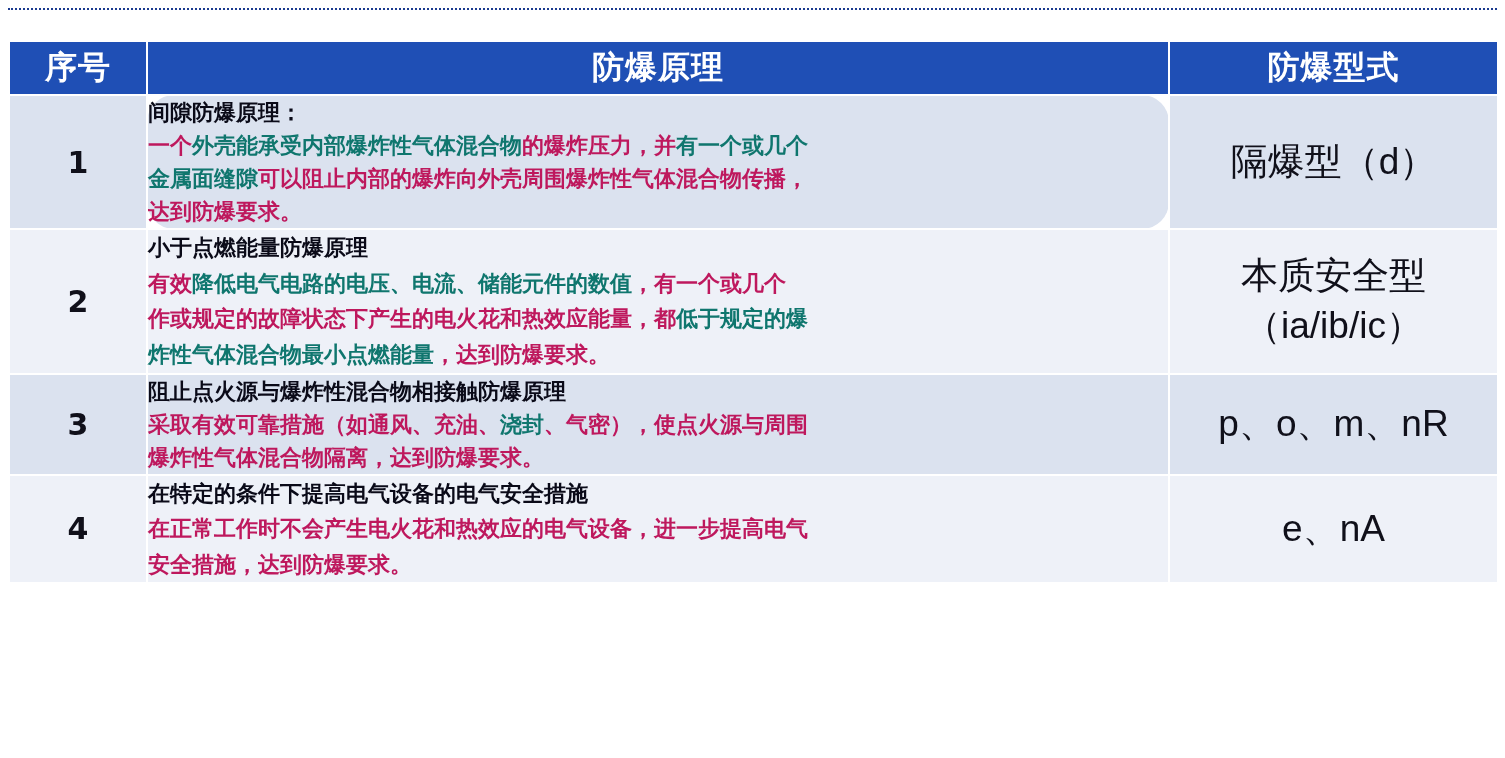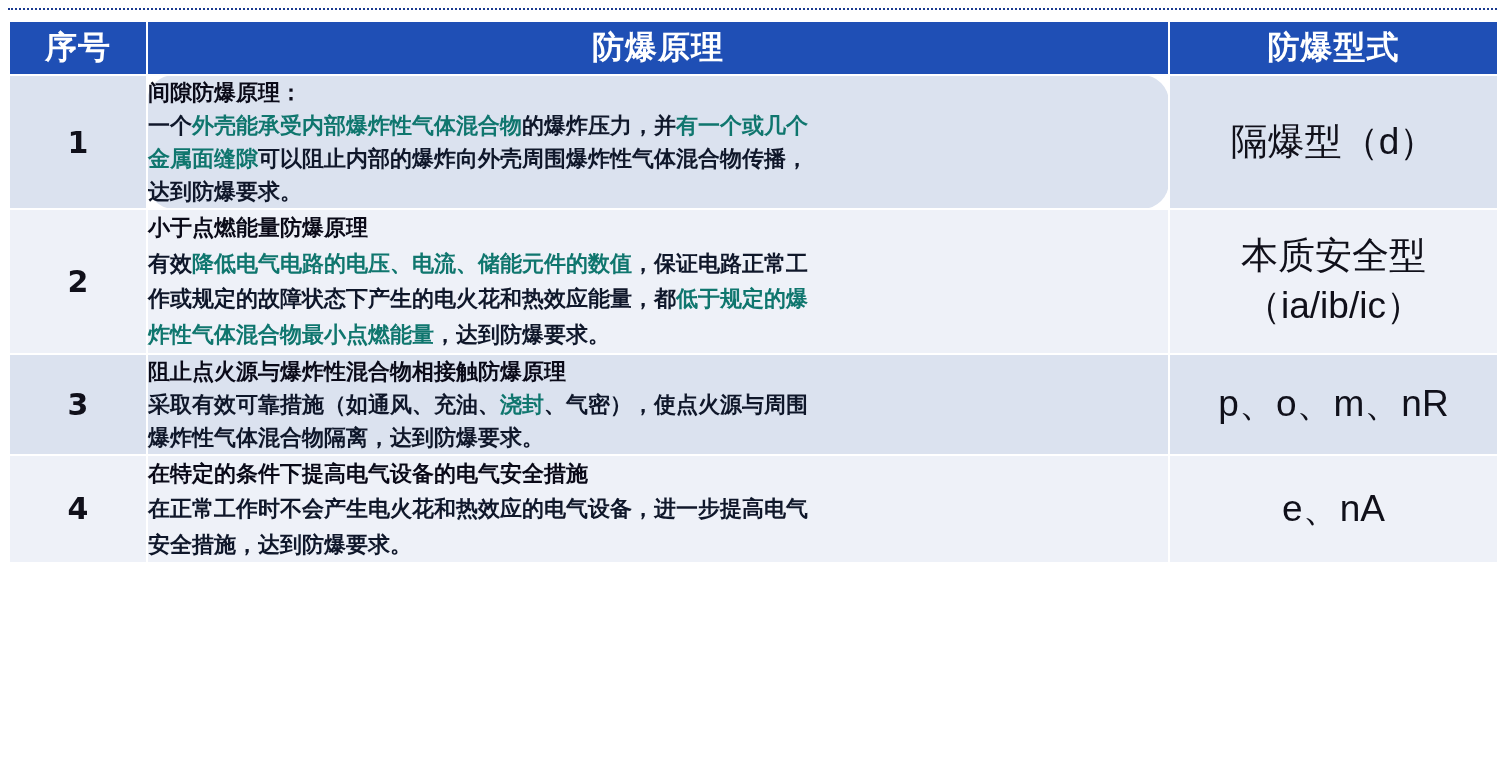--- a/index.html
+++ b/index.html
@@ -22,21 +22,21 @@
   .top-rule {
     position: absolute;
     top: 8px;
     left: 8px;
     right: 8px;
     height: 0;
     border-top: 2px dotted #1a3a8f;
   }
   table.principle-table {
     position: absolute;
-    top: 20px;
+    top: 40px;
     left: 8px;
     width: 1489px;
     border-collapse: collapse;
     table-layout: fixed;
   }
   table.principle-table td, table.principle-table th {
     border: 2px solid #ffffff;
     vertical-align: middle;
     padding: 0;
   }
@@ -73,21 +73,21 @@
   td.cell-desc {
     padding: 9px 14px 11px 16px;
     font-size: 22px;
     font-weight: bold;
     line-height: 1.52;
     color: #0a0a18;
     text-align: left;
   }
   .desc-line { display: block; }
   .t-black { color: #0a0a18; }
-  .t-blue  { color: #0f172a; }
+  .t-blue  { color: #be185d; }
   .t-red   { color: #0f766e; }
 
   .row1 .cell-desc { line-height: 1.5; border-radius: 27px; }
   .row2 .cell-desc { line-height: 1.62; }
   .row3 .cell-desc { line-height: 1.5; }
   .row4 .cell-desc { line-height: 1.62; }
 </style>
 </head>
 <body>
 
@@ -116,21 +116,21 @@
             <span class="desc-line"><span class="t-blue">一个</span><span class="t-red">外壳能承受内部爆炸性气体混合物</span><span class="t-blue">的爆炸压力，并</span><span class="t-red">有一个或几个</span></span>
             <span class="desc-line"><span class="t-red">金属面缝隙</span><span class="t-blue">可以阻止内部的爆炸向外壳周围爆炸性气体混合物传播，</span></span>
             <span class="desc-line"><span class="t-blue">达到防爆要求。</span></span>
           </td>
         <td class="cell-type">隔爆型（d）</td>
       </tr>
       <tr class="row-even row2">
         <td class="cell-no">2</td>
         <td class="cell-desc">
             <span class="desc-line"><span class="t-black">小于点燃能量防爆原理</span></span>
-            <span class="desc-line"><span class="t-blue">有效</span><span class="t-red">降低电气电路的电压、电流、储能元件的数值</span><span class="t-blue">，保证电路正常工</span></span>
+            <span class="desc-line"><span class="t-blue">有效</span><span class="t-red">降低电气电路的电压、电流、储能元件的数值</span><span class="t-blue">，有一个或几个</span></span>
             <span class="desc-line"><span class="t-blue">作或规定的故障状态下产生的电火花和热效应能量，都</span><span class="t-red">低于规定的爆</span></span>
             <span class="desc-line"><span class="t-red">炸性气体混合物最小点燃能量</span><span class="t-blue">，达到防爆要求。</span></span>
           </td>
         <td class="cell-type">
             <span class="desc-line">本质安全型</span>
             <span class="desc-line">（ia/ib/ic）</span>
           </td>
       </tr>
       <tr class="row-odd row3">
         <td class="cell-no">3</td>

